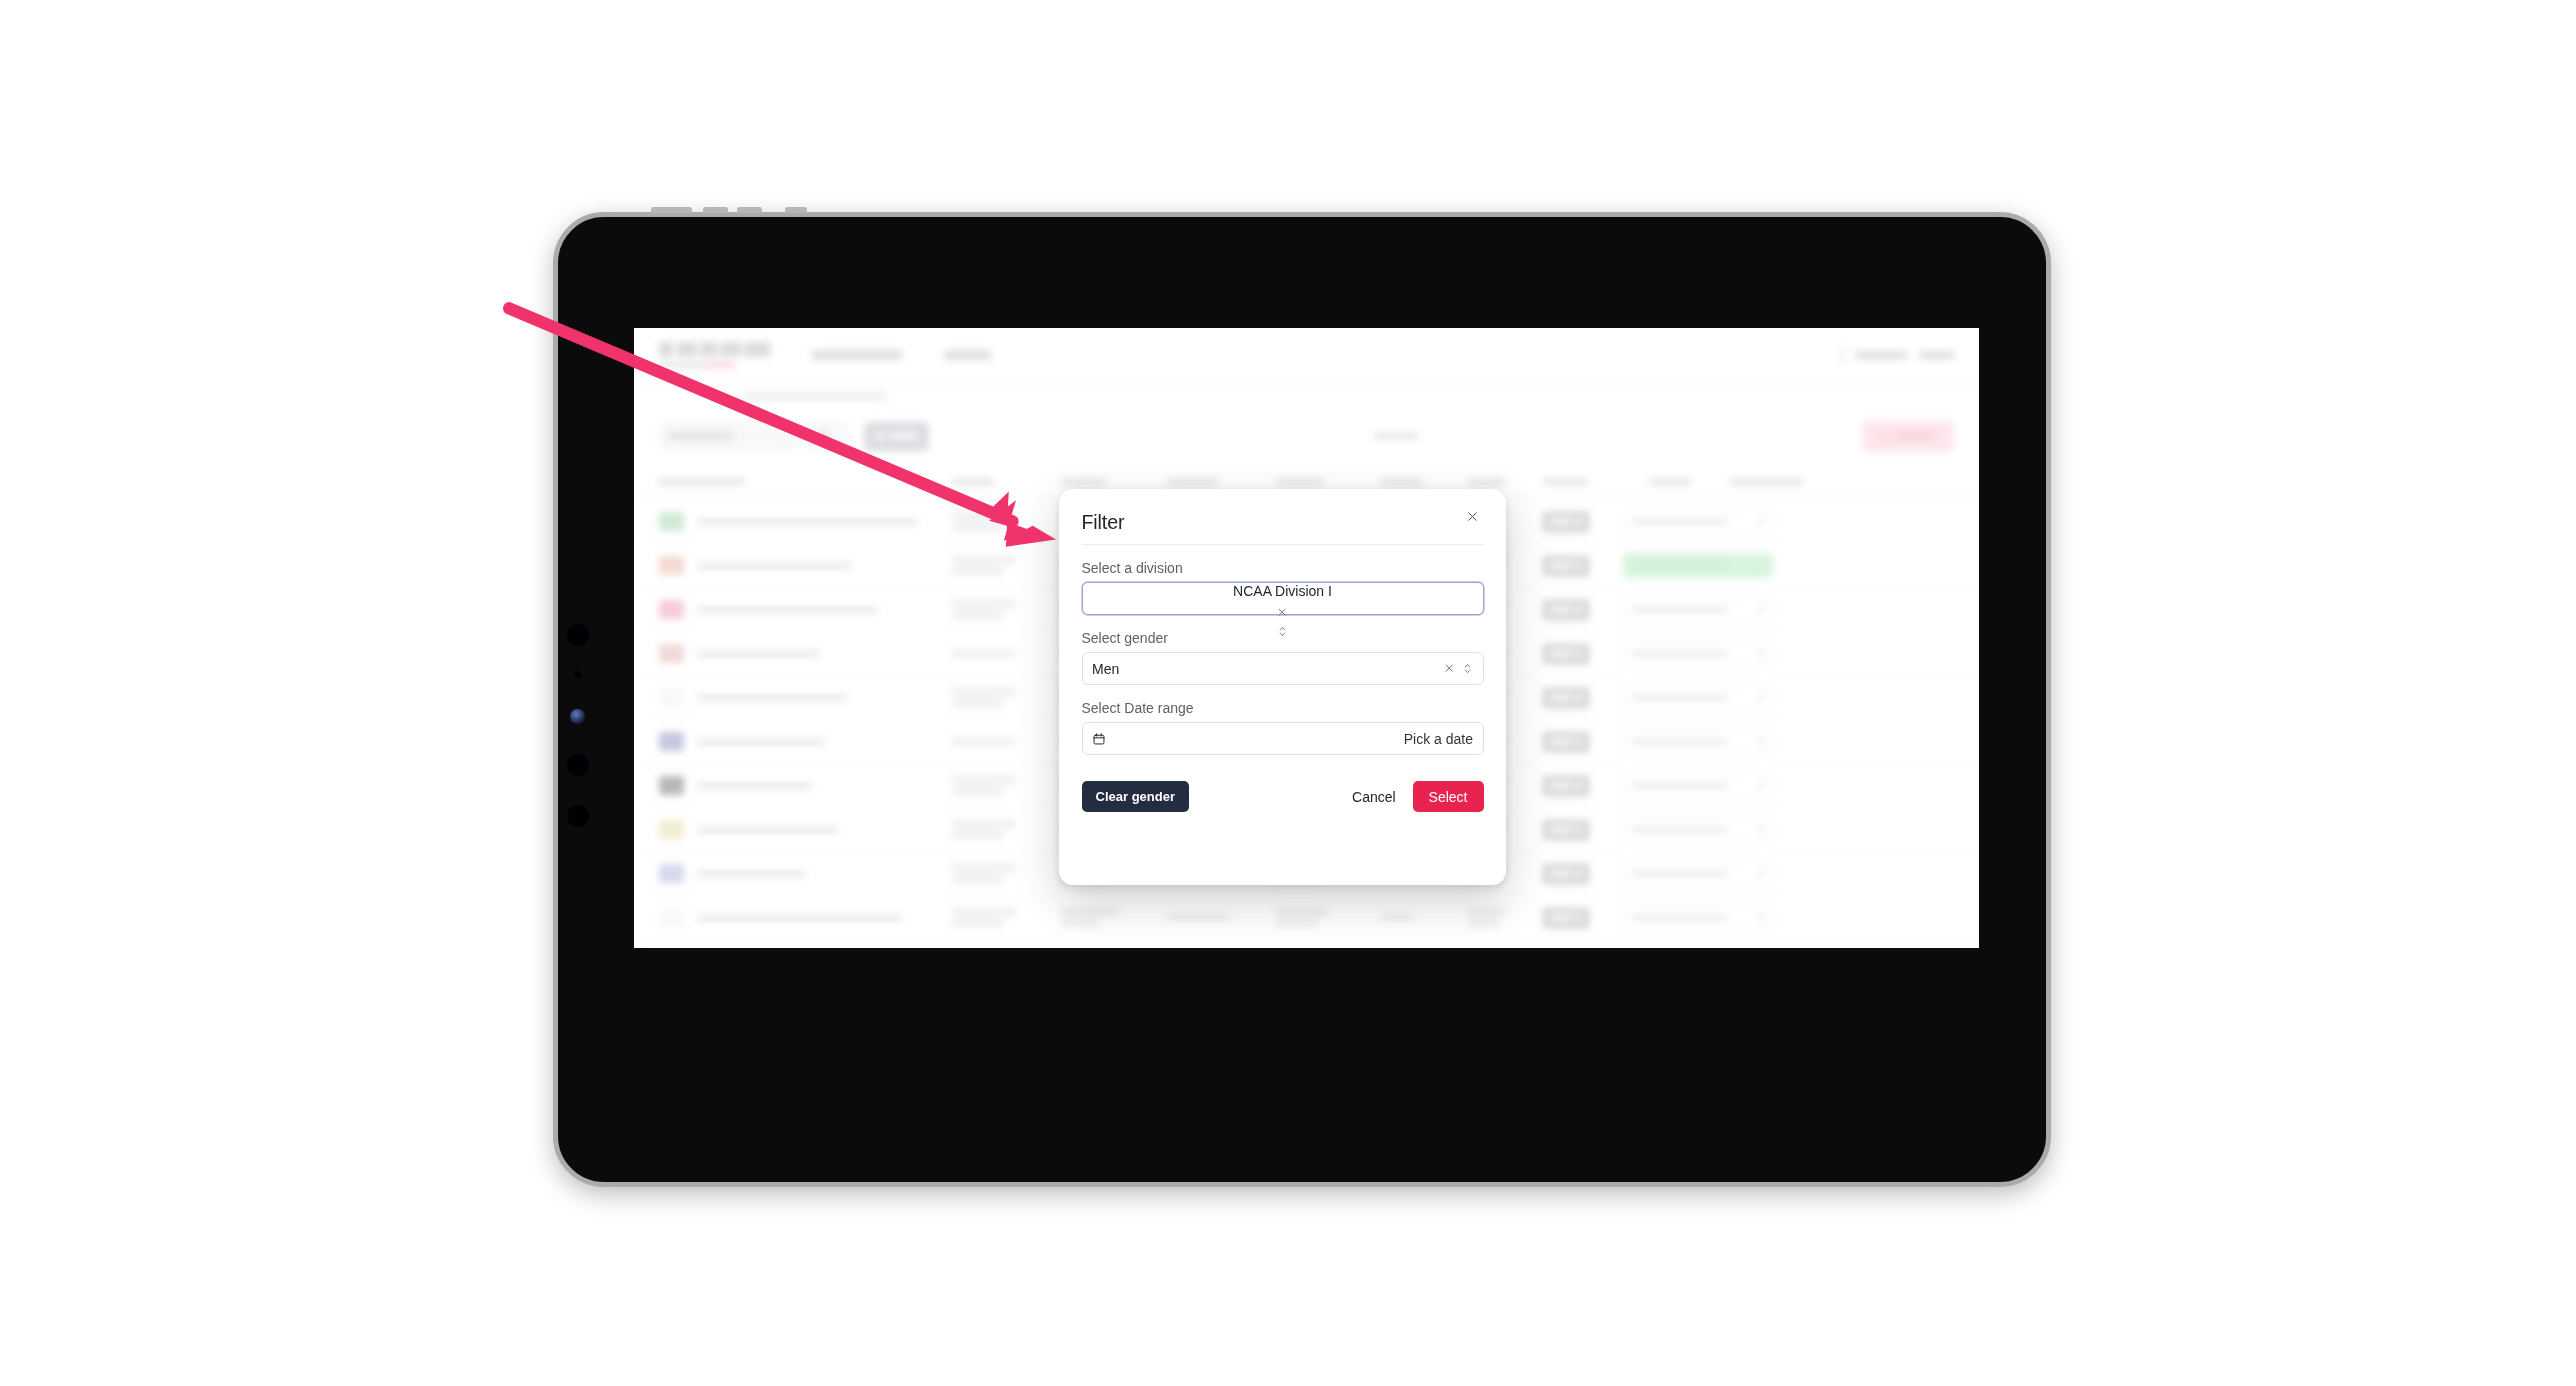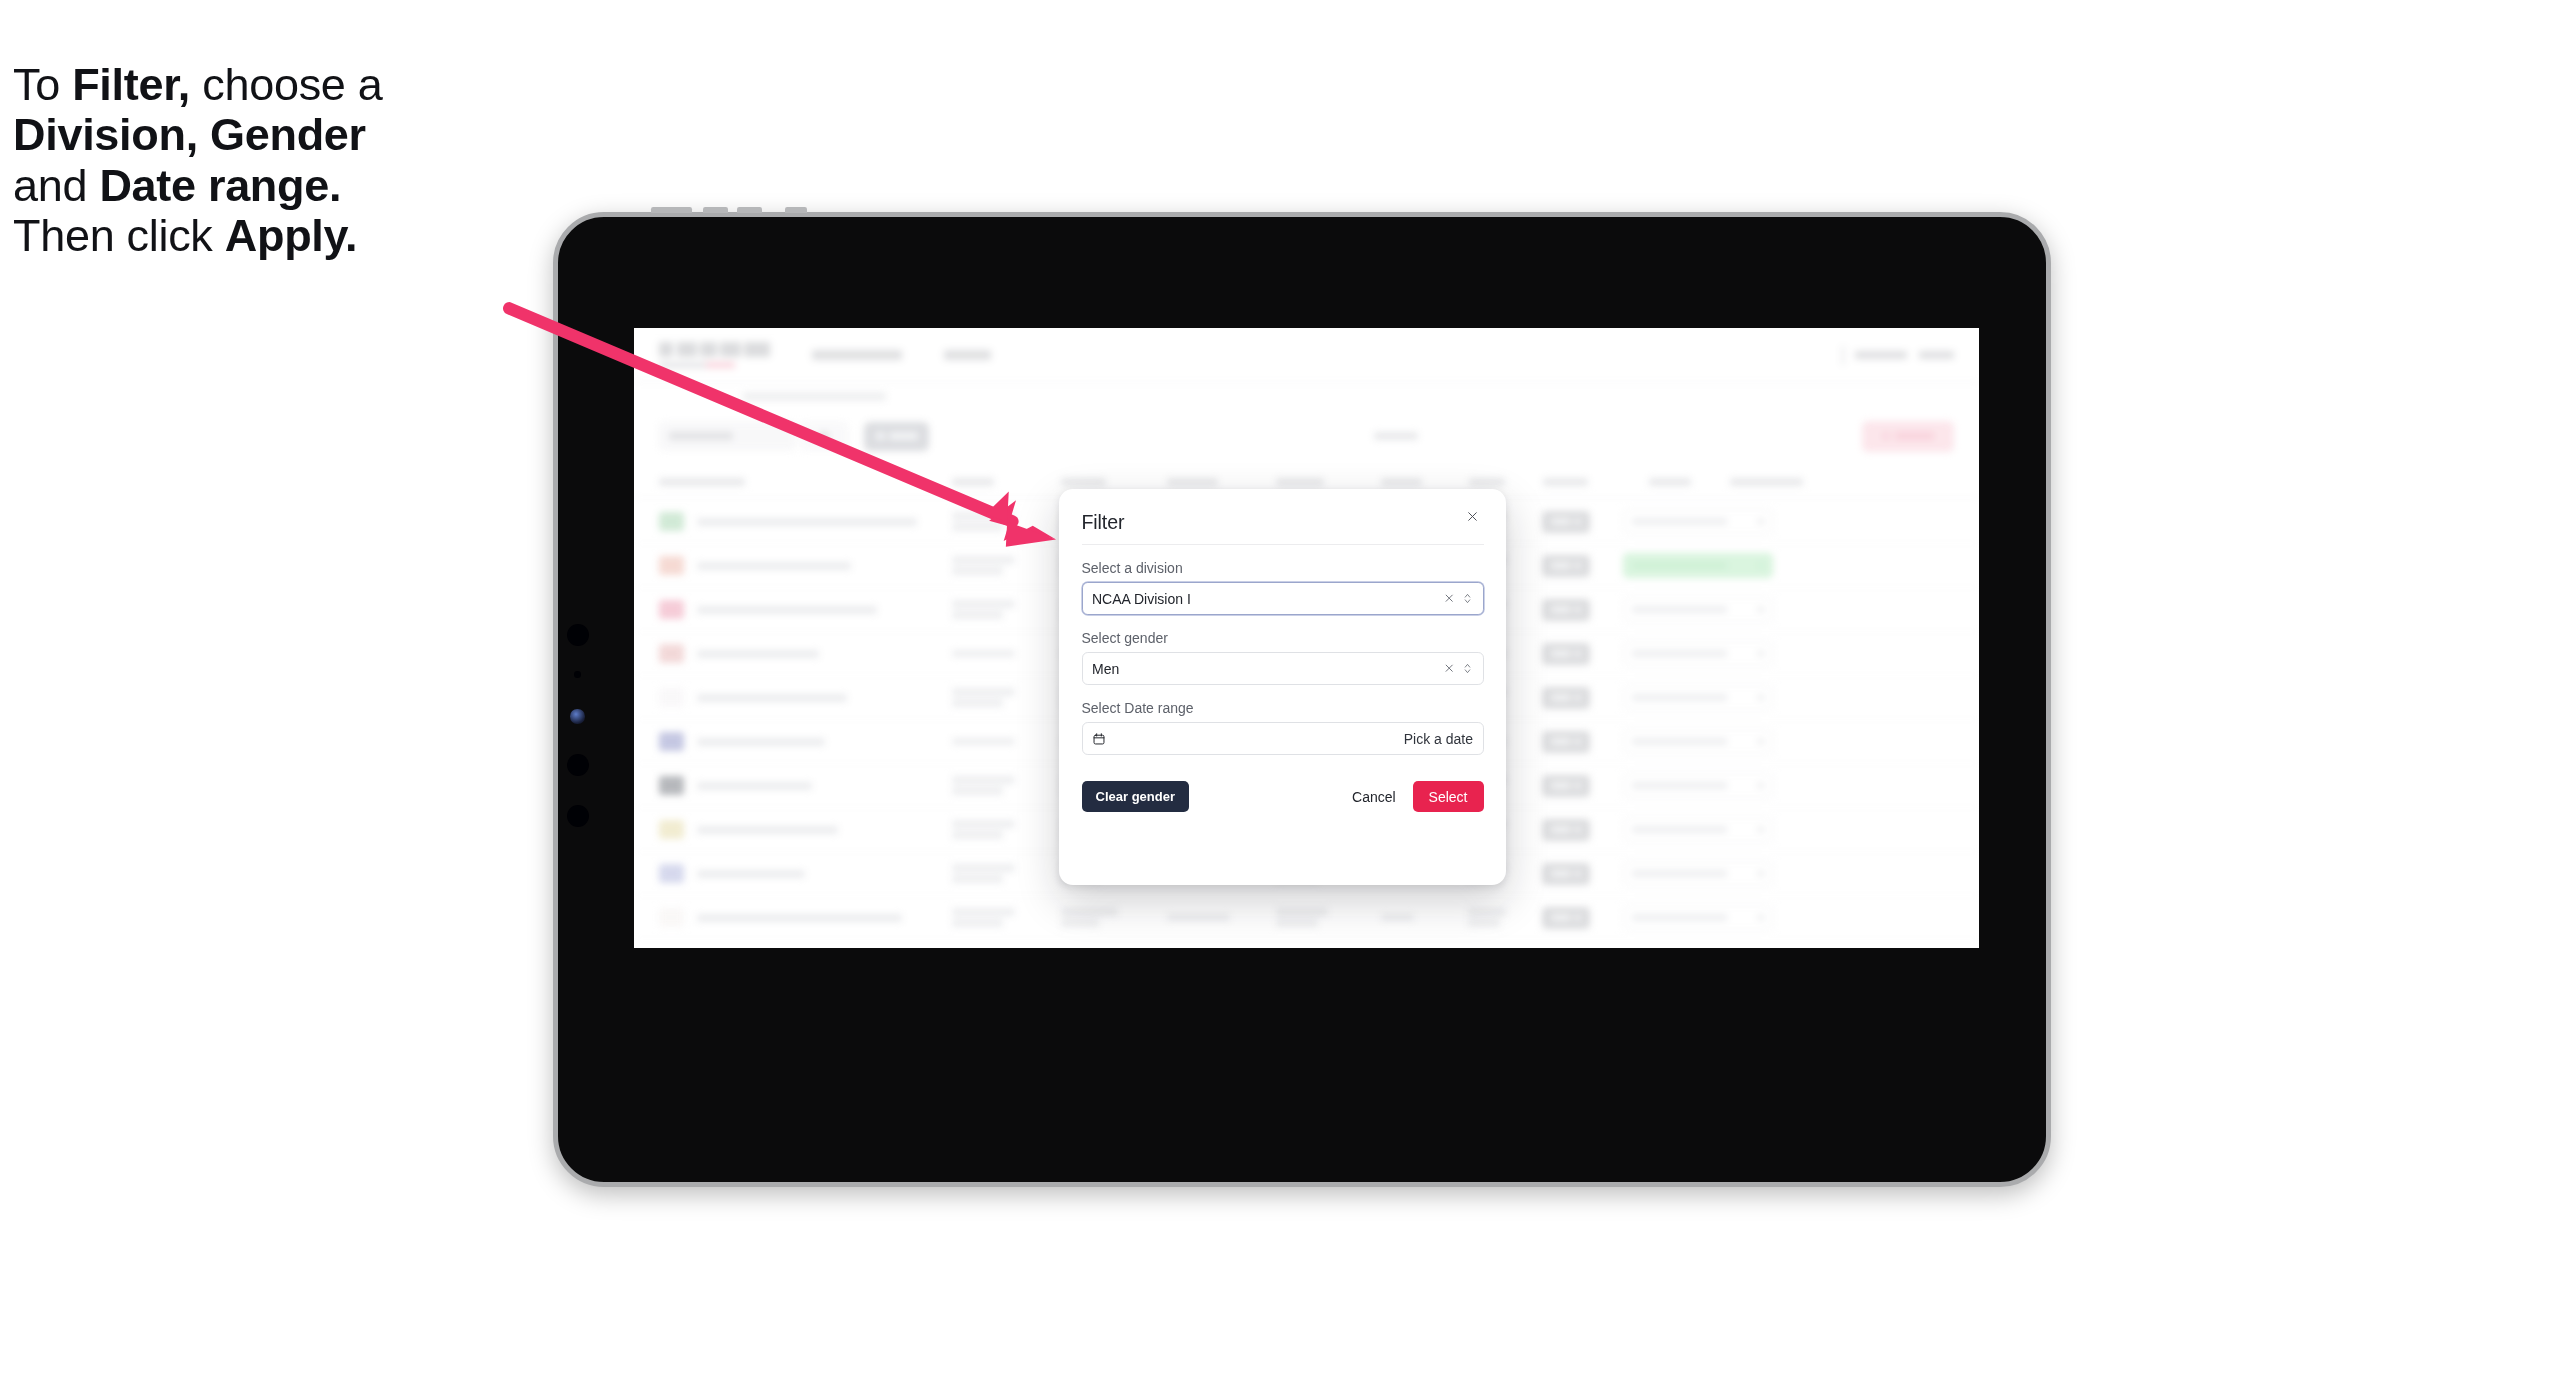--- a/index.html
+++ b/index.html
@@ -280,20 +280,21 @@
     border-radius: 5.8px;
     background: #ffffff;
     display: flex;
     align-items: center;
     padding: 0 9.5px;
     gap: 6.5px;
   }
   .field-control.focused {
     border-color: #9ba6cc;
     box-shadow: 0 0 0 0.7px #b8c0de;
+    flex-direction: column;
   }
   .field-value {
     font-size: 14px;
     color: #22252c;
     flex: 1;
   }
   .field-value.muted { color: #30343c; text-align: right; }
   .ctl-icon {
     display: flex; align-items: center; justify-content: center;
     color: #5d616a;
@@ -346,26 +347,20 @@
     font-size: 14px;
     font-family: "Liberation Sans", sans-serif;
     cursor: pointer;
   }
 </style>
 </head>
 <body>
 
 <div id="stage">
 
-  <div id="instruction">
-      <span class="ln"><span>To </span><b>Filter,</b><span> choose a</span></span>
-      <span class="ln"><b>Division, Gender</b></span>
-      <span class="ln"><span>and </span><b>Date range.</b></span>
-      <span class="ln"><span>Then click </span><b>Apply.</b></span>
-    </div>
 
   <div id="tablet">
     <span class="edge-btn b1"></span>
     <span class="edge-btn b2"></span>
     <span class="edge-btn b3"></span>
     <span class="edge-btn b4"></span>
 
     <span class="sensor s1"></span>
     <span class="sensor s2"></span>
     <span class="sensor s3"></span>

